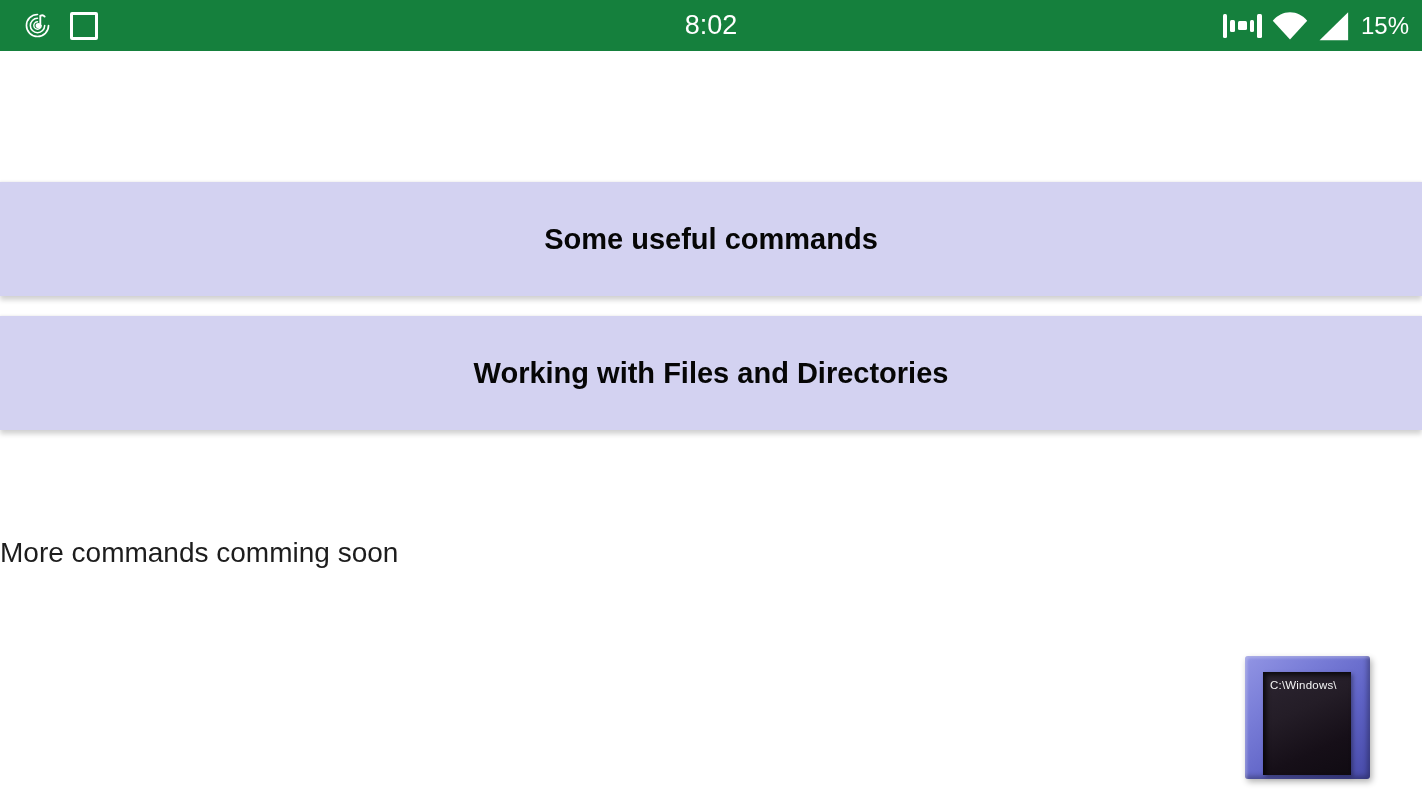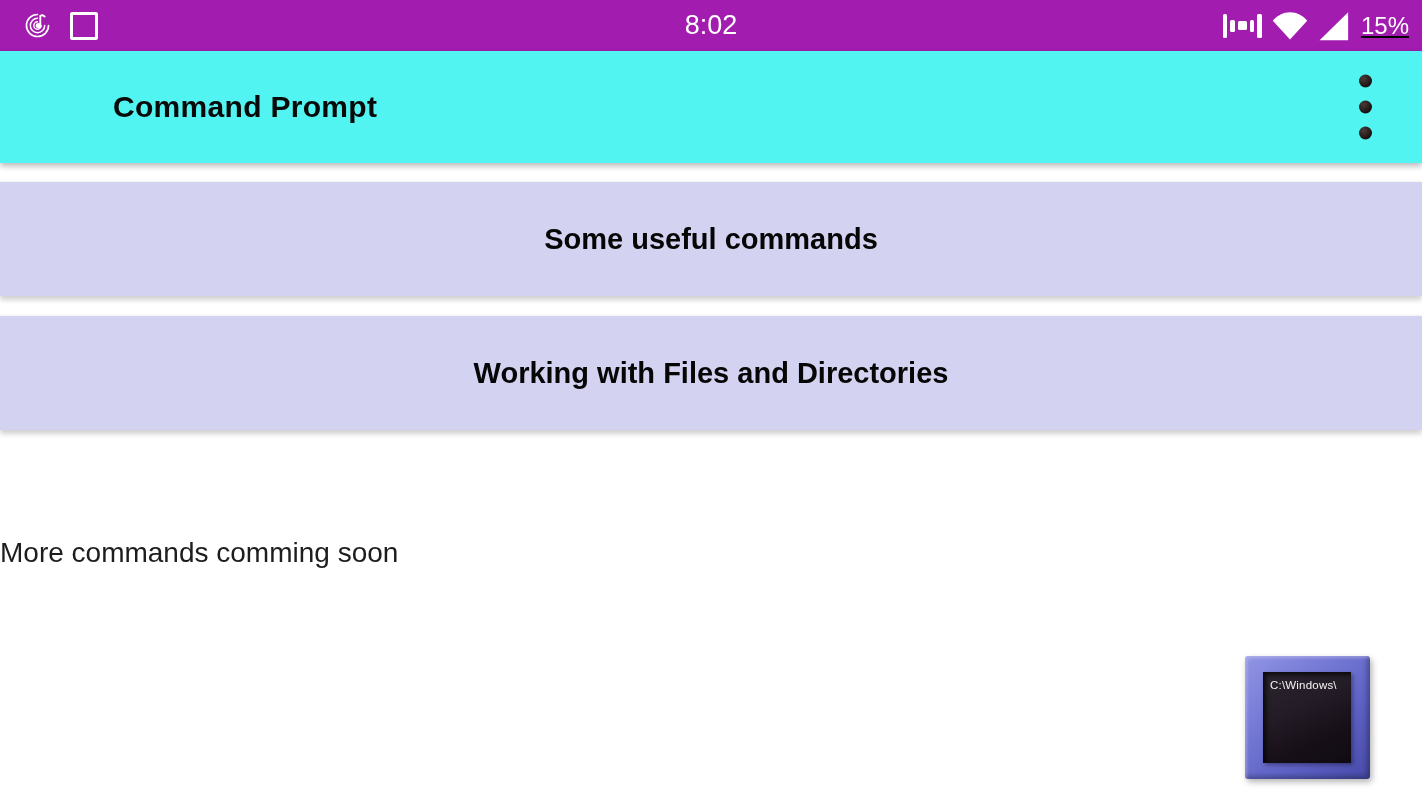--- a/index.html
+++ b/index.html
@@ -12,21 +12,21 @@
     height: 800px;
     background: #ffffff;
     overflow: hidden;
   }
 
   
   .status-bar {
     position: absolute;
     top: 0; left: 0; right: 0;
     height: 51px;
-    background: #a21caf;
+    background: #15803d;
   }
   .sb-left {
     position: absolute;
     left: 22px; top: 0; height: 51px;
     display: flex; align-items: center; gap: 17px;
   }
   .sb-square {
     width: 28px; height: 28px;
     border: 3.4px solid #ffffff;
     border-radius: 2px;
@@ -35,21 +35,21 @@
     position: absolute;
     left: 0; right: 0; top: 0;
     height: 51px; line-height: 51px;
     text-align: center;
     color: #ffffff;
     font-size: 27px;
   }
   .sb-right {
     position: absolute;
     right: 13px; top: 0; height: 51px;
-    display: flex; align-items: center; gap: 9px; text-decoration: underline;
+    display: flex; align-items: center; gap: 9px;
   }
   .vibrate-icon { display: flex; align-items: center; gap: 3px; }
   .vibrate-icon i { display: block; background: #ffffff; border-radius: 1.5px; }
   .vibrate-icon .vb-tall  { width: 4.5px; height: 24px; }
   .vibrate-icon .vb-short { width: 4.5px; height: 12px; }
   .vibrate-icon .vb-core  { width: 9px;   height: 9px;  }
   .sb-battery {
     color: #ffffff;
     font-size: 24px;
     margin-left: 2px;
@@ -120,21 +120,21 @@
     width: 125px; height: 123px;
     border-radius: 3px;
     background: linear-gradient(138deg, #9295e4 0%, #7a7ed8 28%, #5f63c6 62%, #474aa8 100%);
     box-shadow: 2px 3px 6px rgba(0,0,0,0.30),
                 inset 2px 2px 3px rgba(255,255,255,0.28),
                 inset -3px -3px 5px rgba(0,0,0,0.28);
   }
   .cmd-screen {
     position: absolute;
     left: 18px; top: 16px;
-    width: 88px; height: 91px;
+    width: 88px; height: 103px;
     background: linear-gradient(155deg, #2c2531 0%, #241d27 38%, #160f18 72%, #100b12 100%);
     box-shadow: inset 3px 3px 5px rgba(0,0,0,0.75), 2px 2px 4px rgba(0,0,0,0.35);
   }
   .cmd-screen-text {
     display: block;
     padding: 7px 0 0 7px;
     font-size: 11.5px;
     letter-spacing: 0.2px;
     color: #f4f4f4;
     white-space: nowrap;
@@ -172,28 +172,20 @@
       <svg width="38" height="31" viewBox="0 0 24 20">
         <path d="M12 19 L0.9 6.9 C3.9 3.3 7.6 1.4 12 1.4 C16.4 1.4 20.1 3.3 23.1 6.9 Z" fill="#ffffff"></path>
       </svg>
       <svg width="32" height="30" viewBox="0 0 24 22">
         <path d="M22.6 0.6 L22.6 21.6 L1.2 21.6 Z" fill="#ffffff"></path>
       </svg>
       <span class="sb-battery">15%</span>
     </div>
   </div>
 
-  <header class="app-bar">
-    <div class="app-title">Command Prompt</div>
-    <div class="overflow-btn">
-      <span class="dot"></span>
-      <span class="dot"></span>
-      <span class="dot"></span>
-    </div>
-  </header>
 
   <div class="card card-2">
     <span class="card-label">Working with Files and Directories</span>
   </div>
 
   <div class="card card-1">
     <span class="card-label">Some useful commands</span>
   </div>
 
   <div class="coming-soon">More commands comming soon</div>

